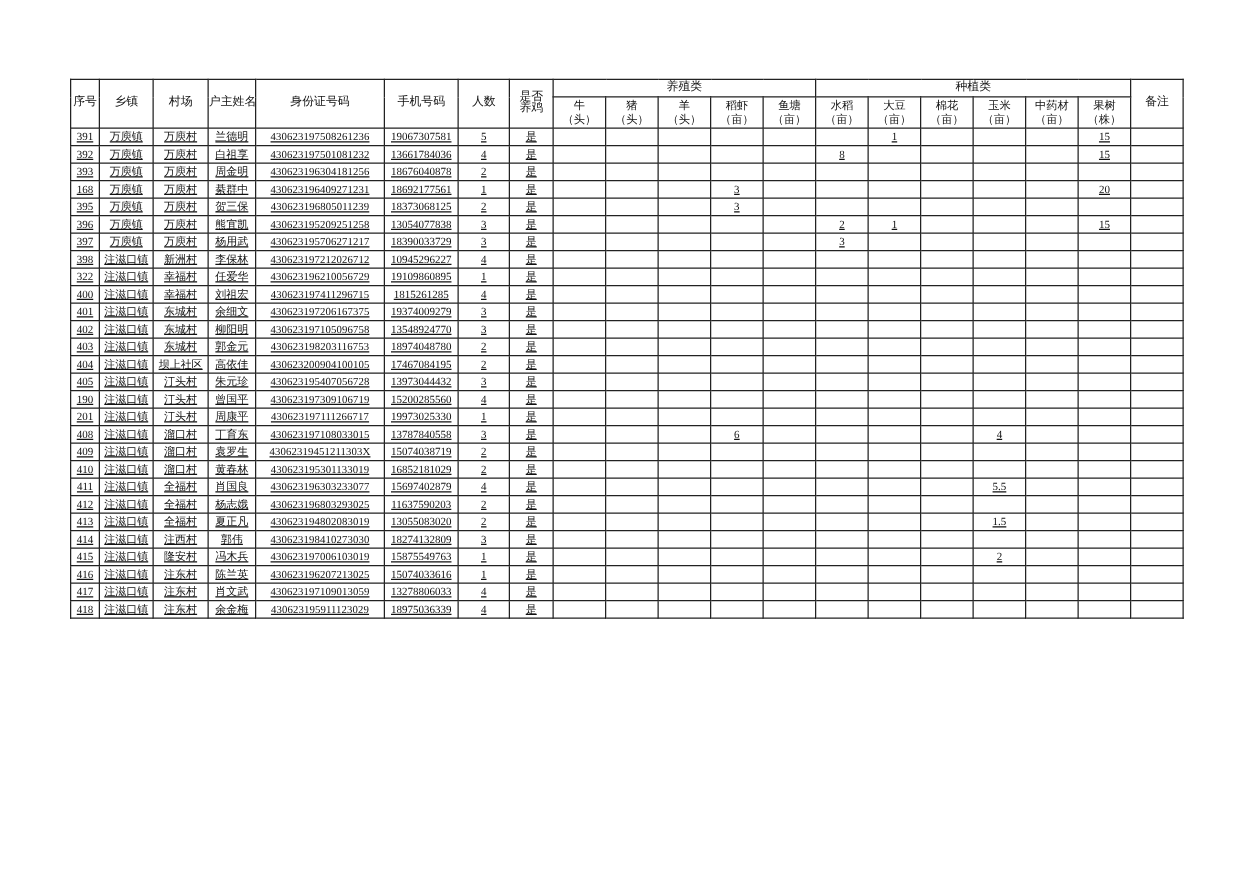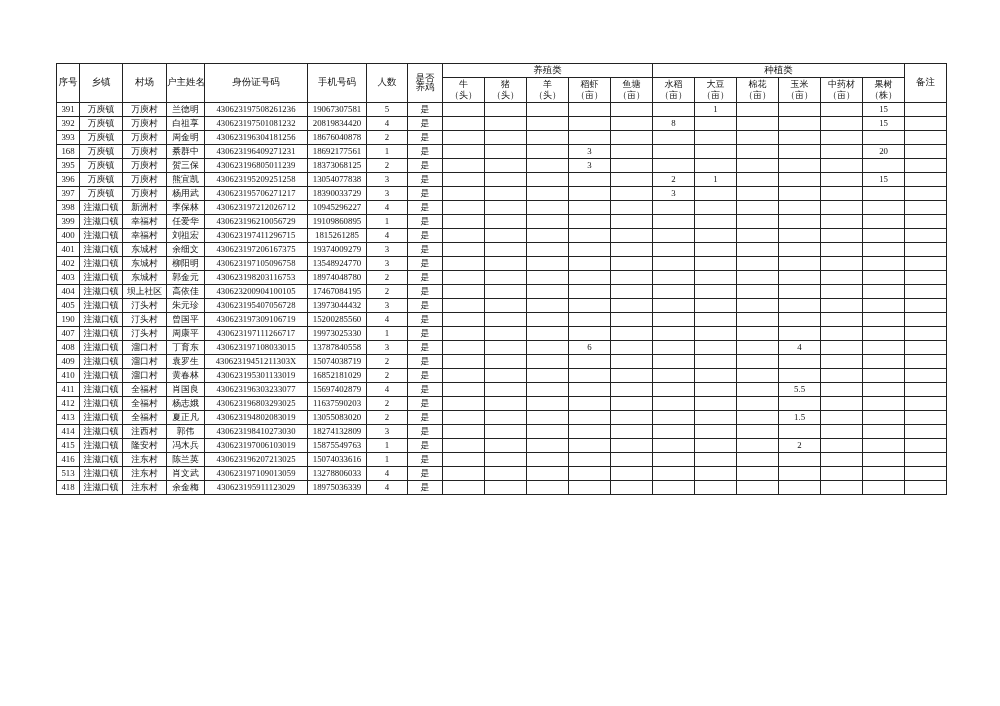--- a/index.html
+++ b/index.html
@@ -45,20 +45,21 @@
     font-size: 9px;
     line-height: 1.2;
   }
   th.main-th {
     font-size: 9.5px;
     line-height: 1.2;
     font-family: Liberation Serif, serif;
   }
   tbody tr {
     height: 14px;
+    text-decoration: underline;
   }
   tbody td {
     font-size: 8.8px;
     line-height: 1;
   }
   tbody td.c-id {
     font-size: 8.6px;
     letter-spacing: 0.1px;
   }
 </style>
@@ -139,21 +140,21 @@
           <td class="c-herbs"></td>
           <td class="c-fruit-trees">15</td>
           <td class="c-remark"></td>
         </tr>
         <tr>
           <td class="c-no">392</td>
           <td class="c-town">万庾镇</td>
           <td class="c-village">万庾村</td>
           <td class="c-name">白祖享</td>
           <td class="c-id">430623197501081232</td>
-          <td class="c-phone">20819834420</td>
+          <td class="c-phone">13661784036</td>
           <td class="c-people">4</td>
           <td class="c-chicken">是</td>
           <td class="c-cattle"></td>
           <td class="c-pig"></td>
           <td class="c-sheep"></td>
           <td class="c-rice-shrimp"></td>
           <td class="c-fish-pond"></td>
           <td class="c-rice">8</td>
           <td class="c-soybean"></td>
           <td class="c-cotton"></td>
@@ -288,21 +289,21 @@
           <td class="c-fish-pond"></td>
           <td class="c-rice"></td>
           <td class="c-soybean"></td>
           <td class="c-cotton"></td>
           <td class="c-corn"></td>
           <td class="c-herbs"></td>
           <td class="c-fruit-trees"></td>
           <td class="c-remark"></td>
         </tr>
         <tr>
-          <td class="c-no">399</td>
+          <td class="c-no">322</td>
           <td class="c-town">注滋口镇</td>
           <td class="c-village">幸福村</td>
           <td class="c-name">任爱华</td>
           <td class="c-id">430623196210056729</td>
           <td class="c-phone">19109860895</td>
           <td class="c-people">1</td>
           <td class="c-chicken">是</td>
           <td class="c-cattle"></td>
           <td class="c-pig"></td>
           <td class="c-sheep"></td>
@@ -464,21 +465,21 @@
           <td class="c-fish-pond"></td>
           <td class="c-rice"></td>
           <td class="c-soybean"></td>
           <td class="c-cotton"></td>
           <td class="c-corn"></td>
           <td class="c-herbs"></td>
           <td class="c-fruit-trees"></td>
           <td class="c-remark"></td>
         </tr>
         <tr>
-          <td class="c-no">407</td>
+          <td class="c-no">201</td>
           <td class="c-town">注滋口镇</td>
           <td class="c-village">汀头村</td>
           <td class="c-name">周康平</td>
           <td class="c-id">430623197111266717</td>
           <td class="c-phone">19973025330</td>
           <td class="c-people">1</td>
           <td class="c-chicken">是</td>
           <td class="c-cattle"></td>
           <td class="c-pig"></td>
           <td class="c-sheep"></td>
@@ -684,21 +685,21 @@
           <td class="c-fish-pond"></td>
           <td class="c-rice"></td>
           <td class="c-soybean"></td>
           <td class="c-cotton"></td>
           <td class="c-corn"></td>
           <td class="c-herbs"></td>
           <td class="c-fruit-trees"></td>
           <td class="c-remark"></td>
         </tr>
         <tr>
-          <td class="c-no">513</td>
+          <td class="c-no">417</td>
           <td class="c-town">注滋口镇</td>
           <td class="c-village">注东村</td>
           <td class="c-name">肖文武</td>
           <td class="c-id">430623197109013059</td>
           <td class="c-phone">13278806033</td>
           <td class="c-people">4</td>
           <td class="c-chicken">是</td>
           <td class="c-cattle"></td>
           <td class="c-pig"></td>
           <td class="c-sheep"></td>

